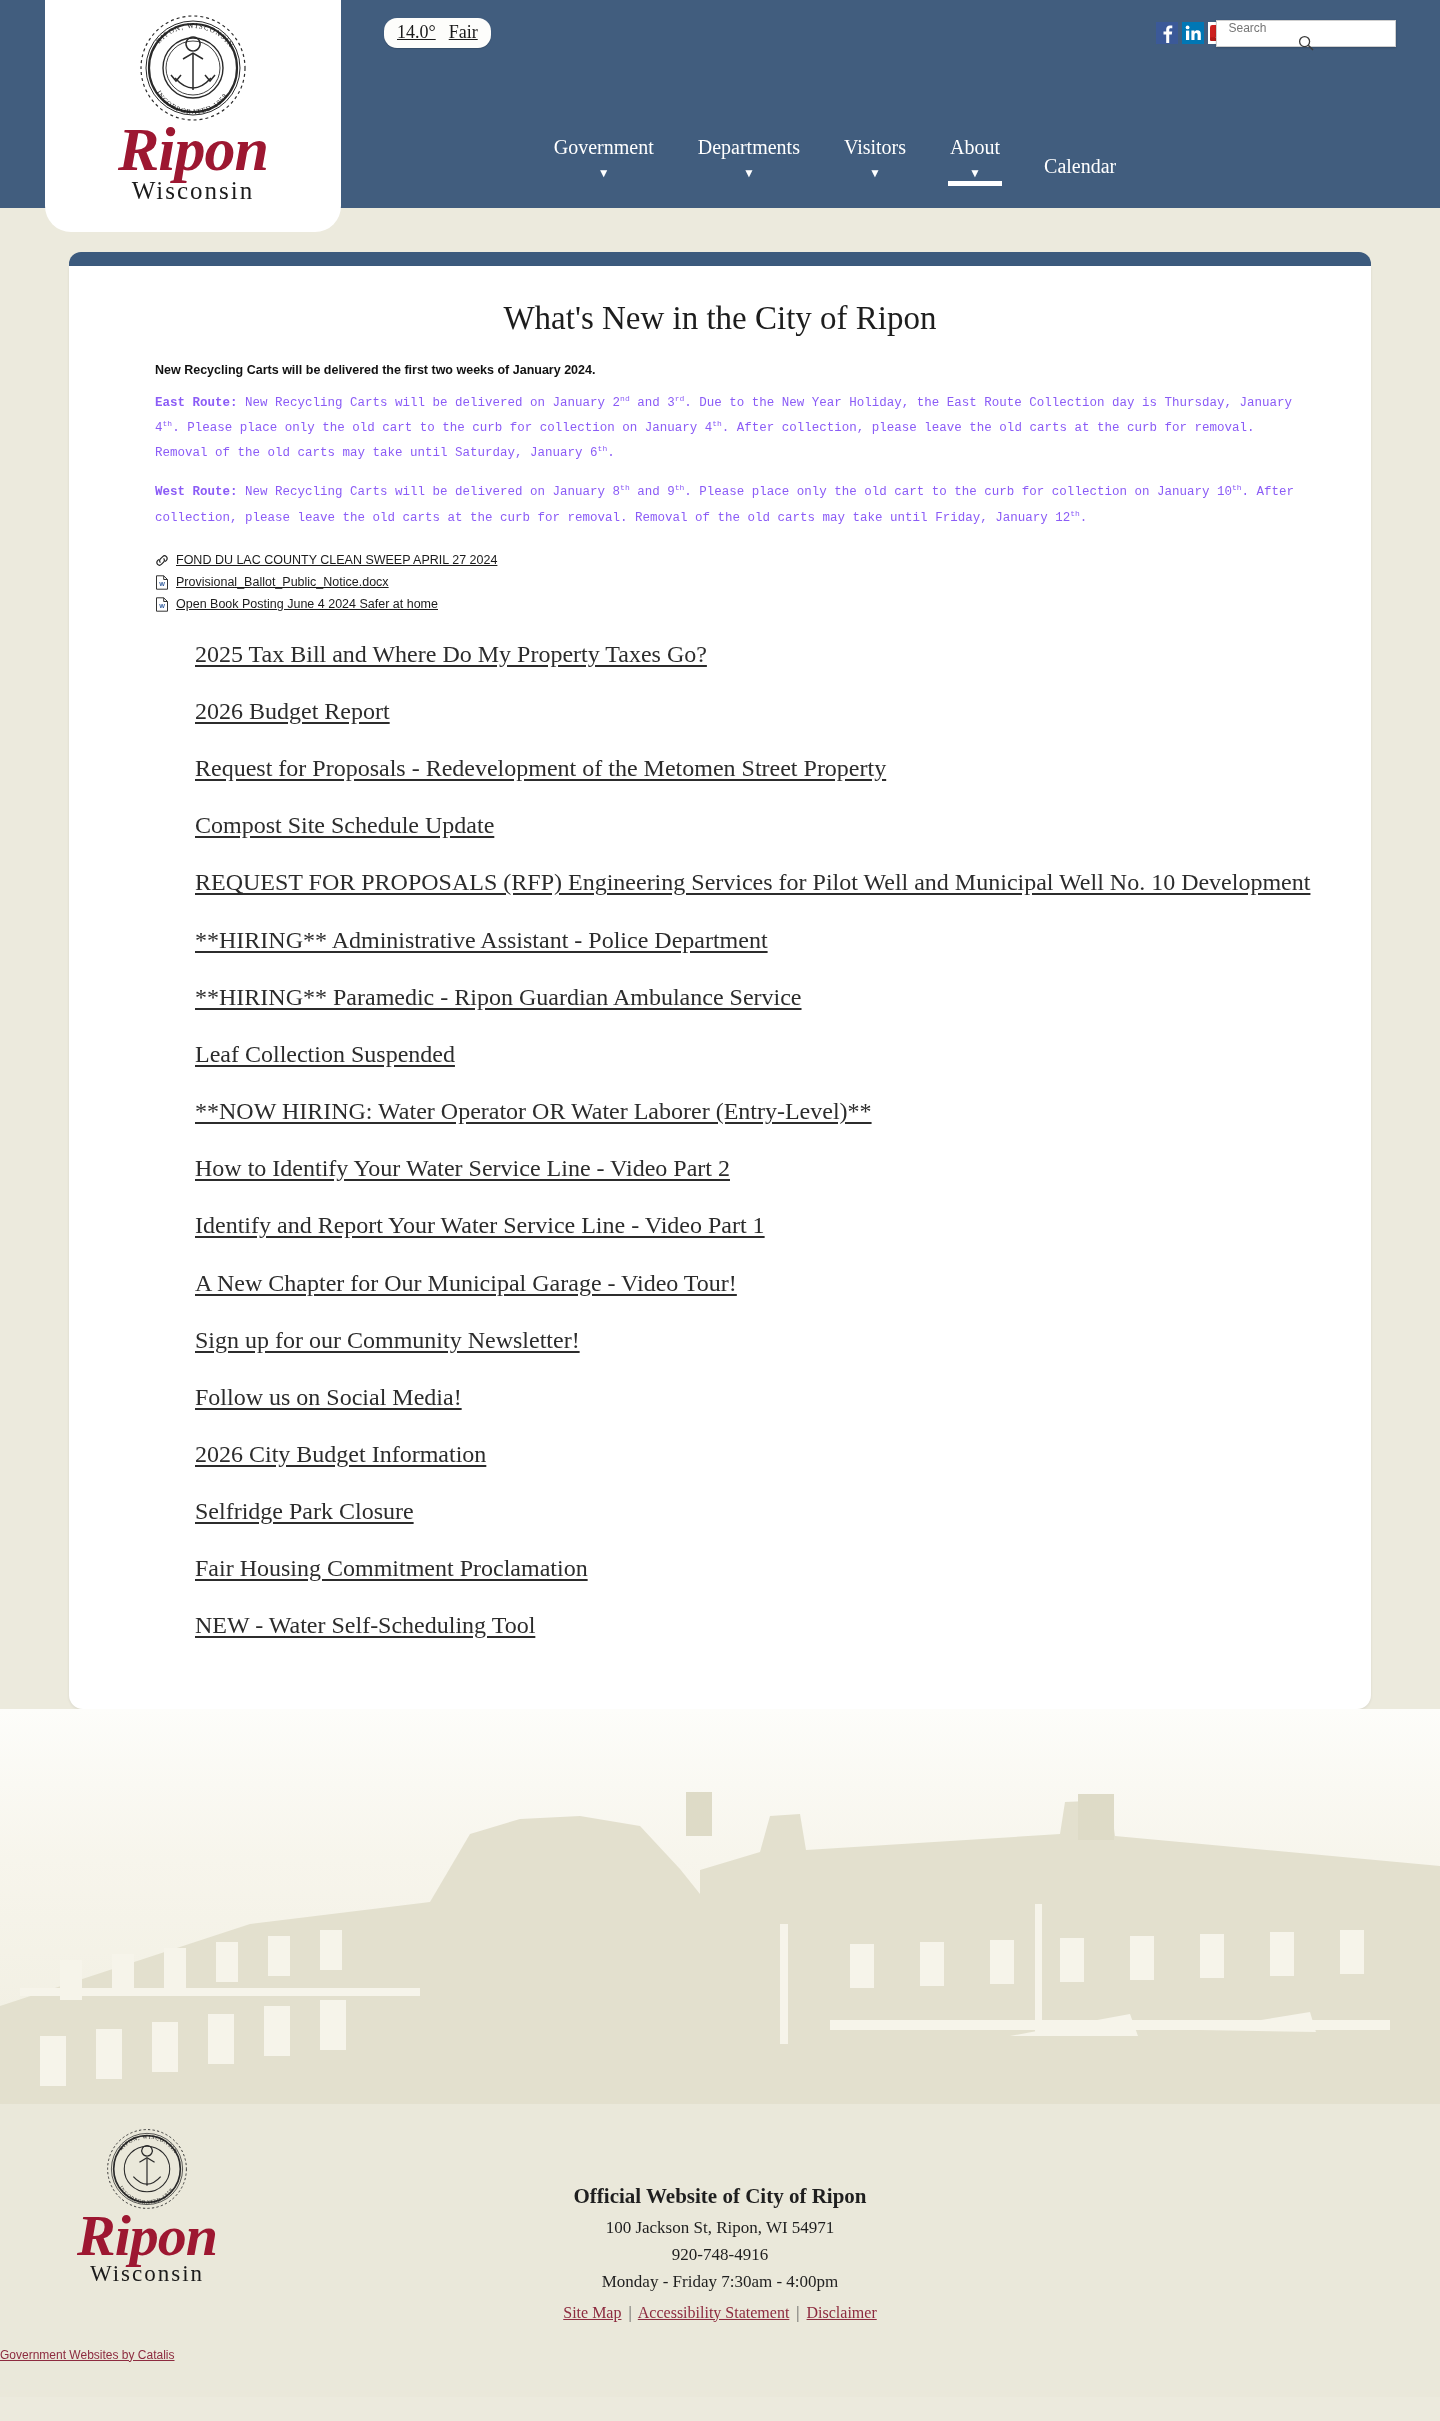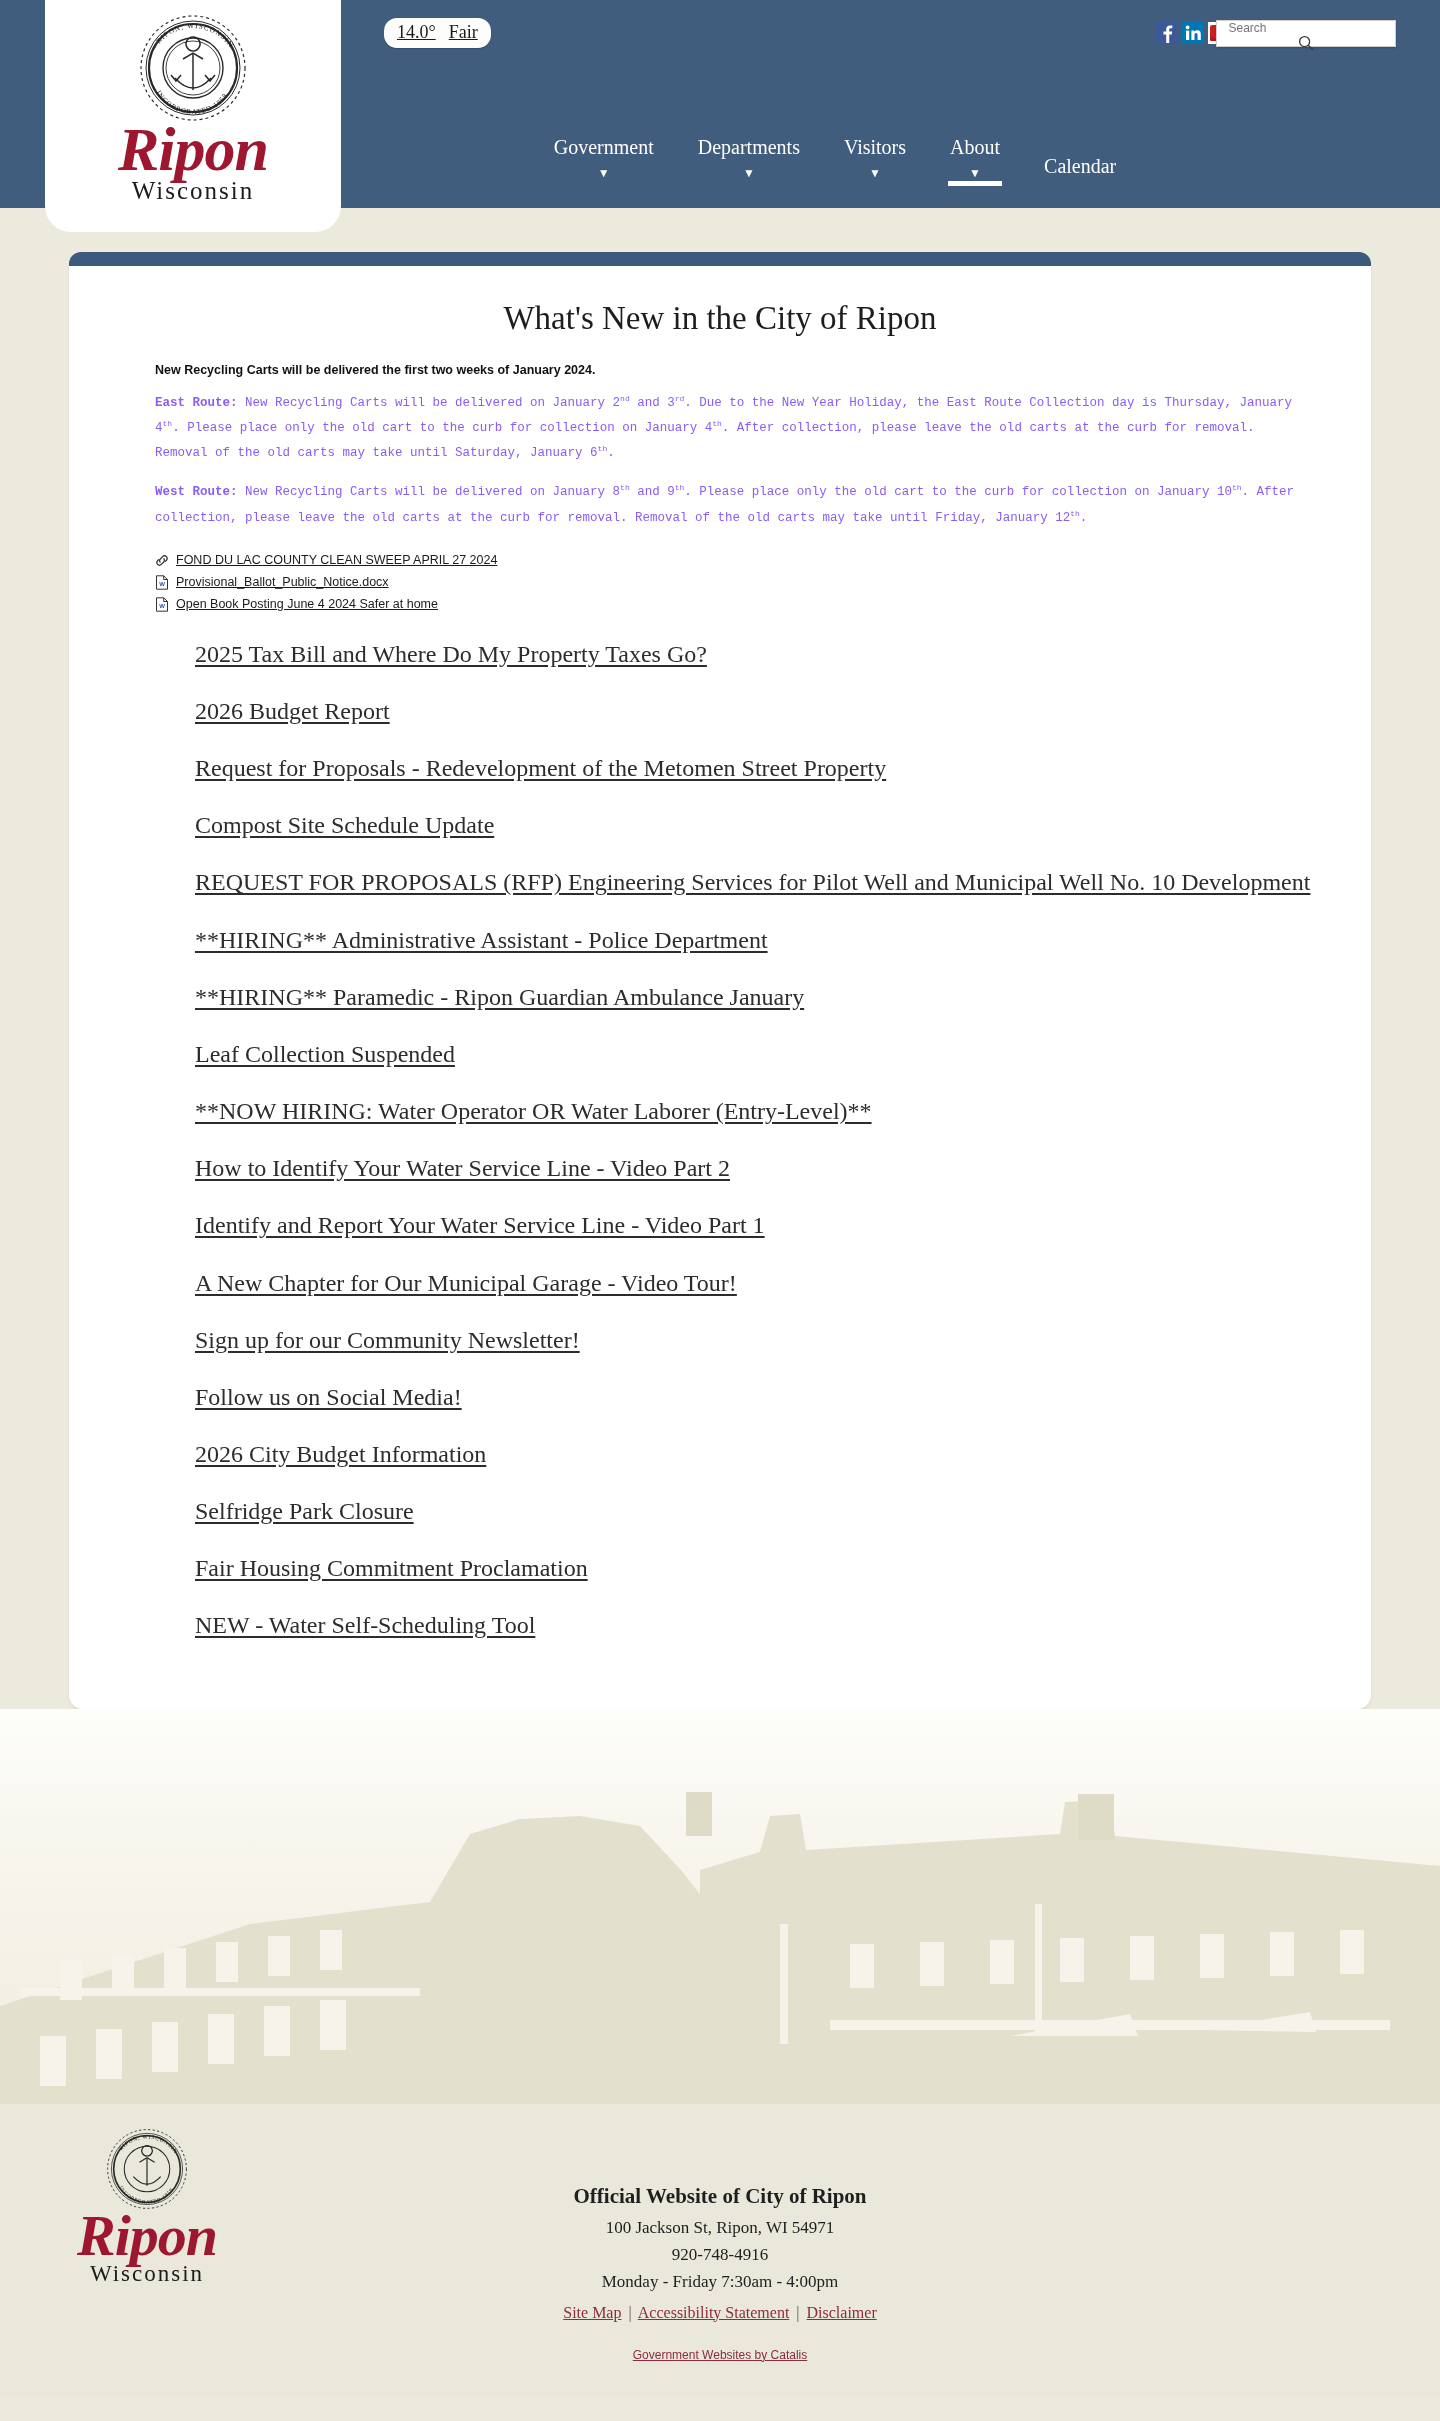--- a/index.html
+++ b/index.html
@@ -198,21 +198,21 @@
     text-align:center;
     font-family:"Liberation Serif", serif;
     color:#1f1f1f;
     padding-top:52px;
   }
   .footer-center .f-title { font-size:21px; font-weight:700; margin-bottom:9px; }
   .footer-center .f-line { font-size:17px; margin-bottom:7px; }
   .footer-links { font-size:16px; margin-top:12px; }
   .footer-links a { color:#8d2b3f; text-decoration:underline; }
   .footer-links .sep { color:#5a5a5a; padding:0 3px; }
-  .attrib { text-align:center; margin-top:26px; font-size:12px; }
+  .attrib { text-align:left; margin-top:26px; font-size:12px; }
   .attrib a {
     font-family:"Liberation Sans", sans-serif;
     color:#8d2b3f; text-decoration:underline;
   }
 </style>
 </head>
 <body>
 
 <div class="header">
 
@@ -361,21 +361,21 @@
       </div>
     </div>
 
     <div class="newslist">
       <div><a href="#">2025 Tax Bill and Where Do My Property Taxes Go?</a></div>
       <div><a href="#">2026 Budget Report</a></div>
       <div><a href="#">Request for Proposals - Redevelopment of the Metomen Street Property</a></div>
       <div><a href="#">Compost Site Schedule Update</a></div>
       <div><a href="#">REQUEST FOR PROPOSALS (RFP) Engineering Services for Pilot Well and Municipal Well No. 10 Development</a></div>
       <div><a href="#">**HIRING** Administrative Assistant - Police Department</a></div>
-      <div><a href="#">**HIRING** Paramedic - Ripon Guardian Ambulance January</a></div>
+      <div><a href="#">**HIRING** Paramedic - Ripon Guardian Ambulance Service</a></div>
       <div><a href="#">Leaf Collection Suspended</a></div>
       <div><a href="#">**NOW HIRING: Water Operator OR Water Laborer (Entry-Level)**</a></div>
       <div><a href="#">How to Identify Your Water Service Line - Video Part 2</a></div>
       <div><a href="#">Identify and Report Your Water Service Line - Video Part 1</a></div>
       <div><a href="#">A New Chapter for Our Municipal Garage - Video Tour!</a></div>
       <div><a href="#">Sign up for our Community Newsletter!</a></div>
       <div><a href="#">Follow us on Social Media!</a></div>
       <div><a href="#">2026 City Budget Information</a></div>
       <div><a href="#">Selfridge Park Closure</a></div>
       <div><a href="#">Fair Housing Commitment Proclamation</a></div>

